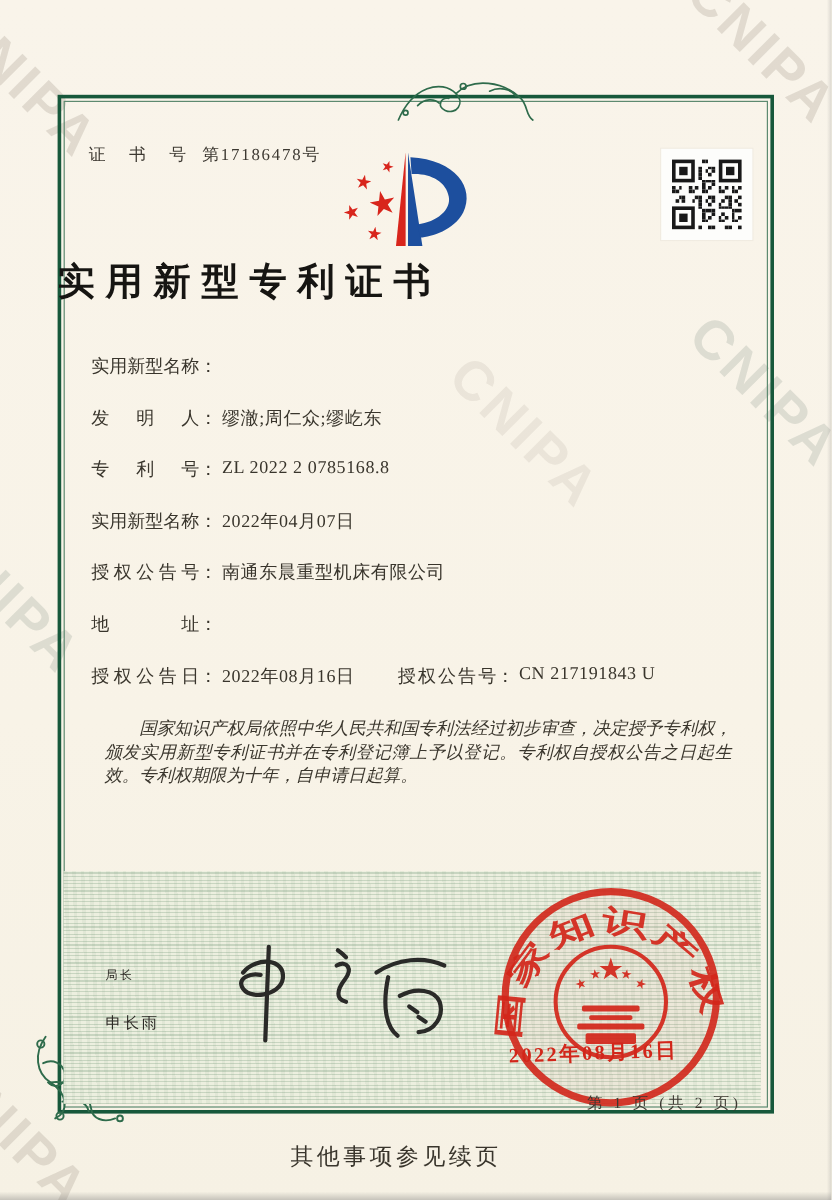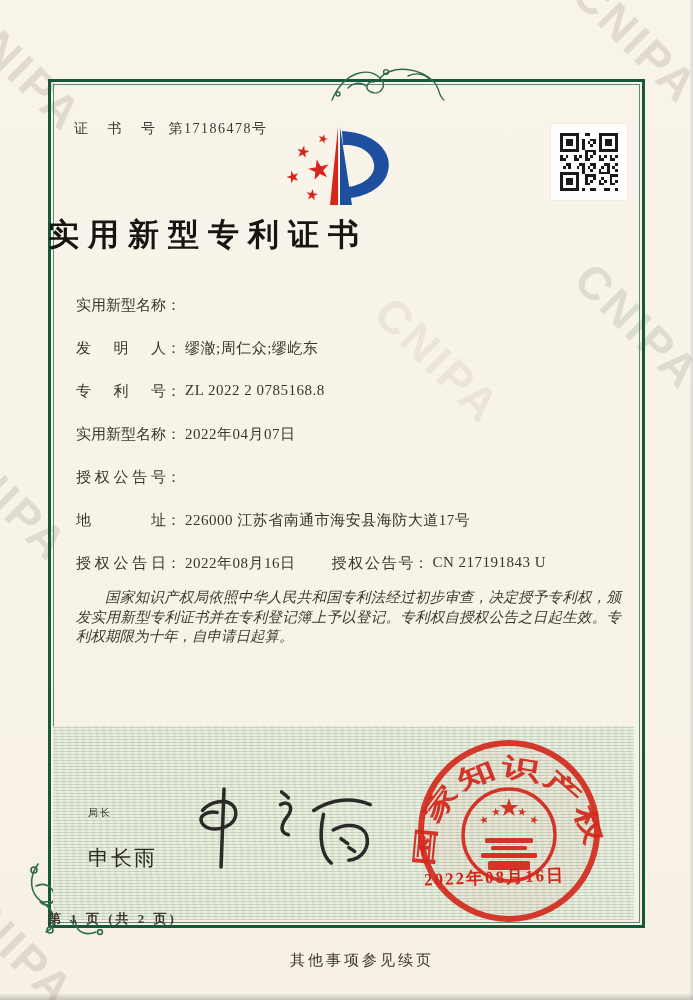--- a/index.html
+++ b/index.html
@@ -45,41 +45,41 @@
   .frow{display:flex;align-items:flex-start;height:43px;}
   .flabel{display:inline-block;width:90px;text-align:justify;text-align-last:justify;}
   .colon{margin-right:4px;}
   .fvalue{letter-spacing:0.5px;}
   .grant-group2{margin-left:36px;display:flex;}
   .grant-group2 .flabel{width:82px;}
 
   
   .paras{position:absolute;left:76px;top:588px;width:545px;font-size:14.5px;line-height:19.5px;
          font-style:italic;color:#3b372e;text-align:justify;}
-  .paras p{margin:0;text-indent:2em;}
+  .paras p{margin:11px;text-indent:2em;}
 
   
   .guilloche{position:absolute;left:53px;top:726px;width:581px;height:194px;
      background-color:#ecefdf;
      background-image:
        repeating-linear-gradient(0deg,rgba(96,138,104,0.26) 0 1px,rgba(0,0,0,0) 1px 3px),
        repeating-linear-gradient(88deg,rgba(96,138,104,0.08) 0 3px,rgba(0,0,0,0) 3px 7px);}
 
   .sig-title{position:absolute;left:88px;top:806px;font-size:10px;letter-spacing:2px;color:#2c2a25;}
-  .sig-name{position:absolute;left:88px;top:844px;font-size:21px;letter-spacing:2px;color:#2c2a25;}
+  .sig-name{position:absolute;left:88px;top:844px;font-size:13px;letter-spacing:2px;color:#2c2a25;}
   .signature{position:absolute;left:185px;top:782px;width:195px;height:92px;}
 
   .seal{position:absolute;left:405px;top:738px;width:208px;height:186px;}
   .seal-date{position:absolute;left:424px;top:866px;font-size:17px;letter-spacing:2px;
              color:#d2261a;transform:rotate(-2deg);font-weight:bold;}
 
-  .page-num{position:absolute;left:48px;top:910px;width:570px;text-align:left;
-            font-size:13px;letter-spacing:3px;color:#3c3831;font-weight:bold;}
+  .page-num{position:absolute;left:48px;top:910px;width:570px;text-align:right;
+            font-size:13px;letter-spacing:3px;color:#3c3831;}
   .cont-note{position:absolute;left:0;top:951px;width:660px;text-align:center;
-             font-size:15px;letter-spacing:3px;color:#39352c;padding-left:32px;}
+             font-size:19px;letter-spacing:3px;color:#39352c;}
 
   .scan-bottom{position:absolute;left:0;bottom:0;width:100%;height:7px;
                background:linear-gradient(180deg,rgba(0,0,0,0) 0%,rgba(110,110,110,0.35) 100%);}
   .scan-right{position:absolute;right:0;top:0;width:4px;height:100%;
               background:linear-gradient(90deg,rgba(0,0,0,0) 0%,rgba(130,130,130,0.25) 100%);}
 </style>
 </head>
 <body>
 
 <div class="page">
@@ -610,25 +610,25 @@
       <span class="fvalue">ZL 2022 2 0785168.8</span>
     </div>
     <div class="frow">
       <span class="flabel">实用新型名称</span>
         <span class="colon">：</span>
       <span class="fvalue">2022年04月07日</span>
     </div>
     <div class="frow">
       <span class="flabel">授权公告号</span>
         <span class="colon">：</span>
+      <span class="fvalue">南通东晨重型机床有限公司</span>
     </div>
     <div class="frow">
       <span class="flabel">地址</span>
         <span class="colon">：</span>
-      <span class="fvalue">226000 江苏省南通市海安县海防大道17号</span>
     </div>
     <div class="frow">
       <span class="flabel">授权公告日</span>
         <span class="colon">：</span>
       <span class="fvalue">2022年08月16日</span>
       <span class="grant-group2">
         <span class="flabel">授权公告号</span>
           <span class="colon">：</span>
         <span class="fvalue">CN 217191843 U</span>
       </span>

